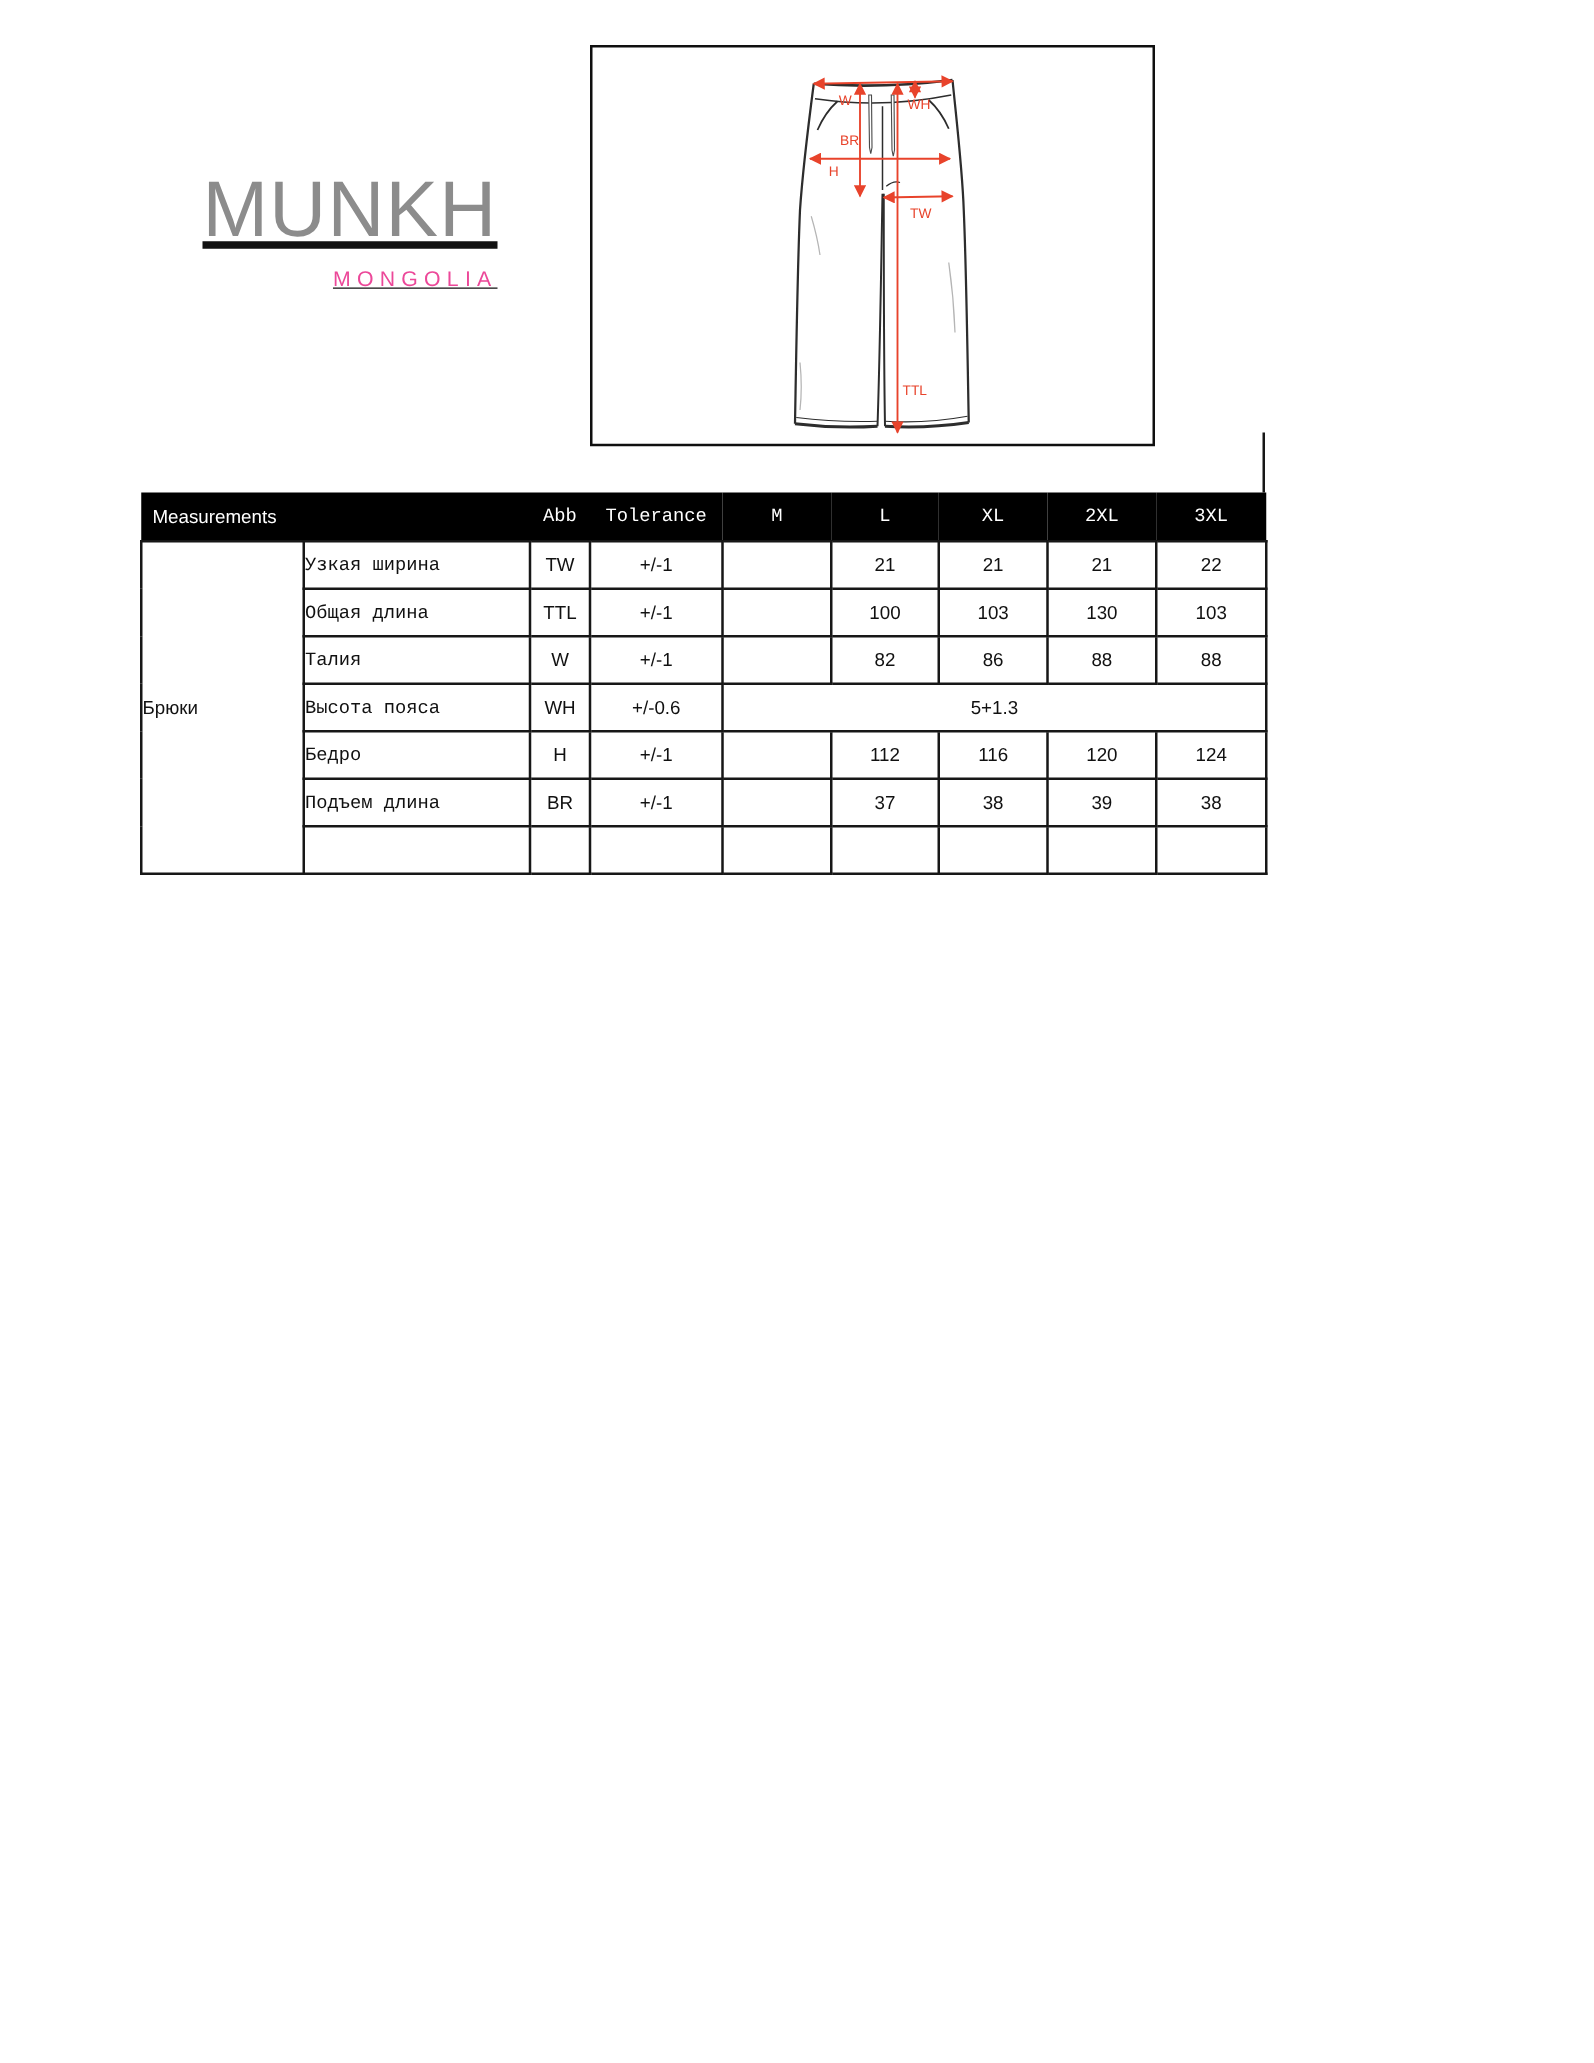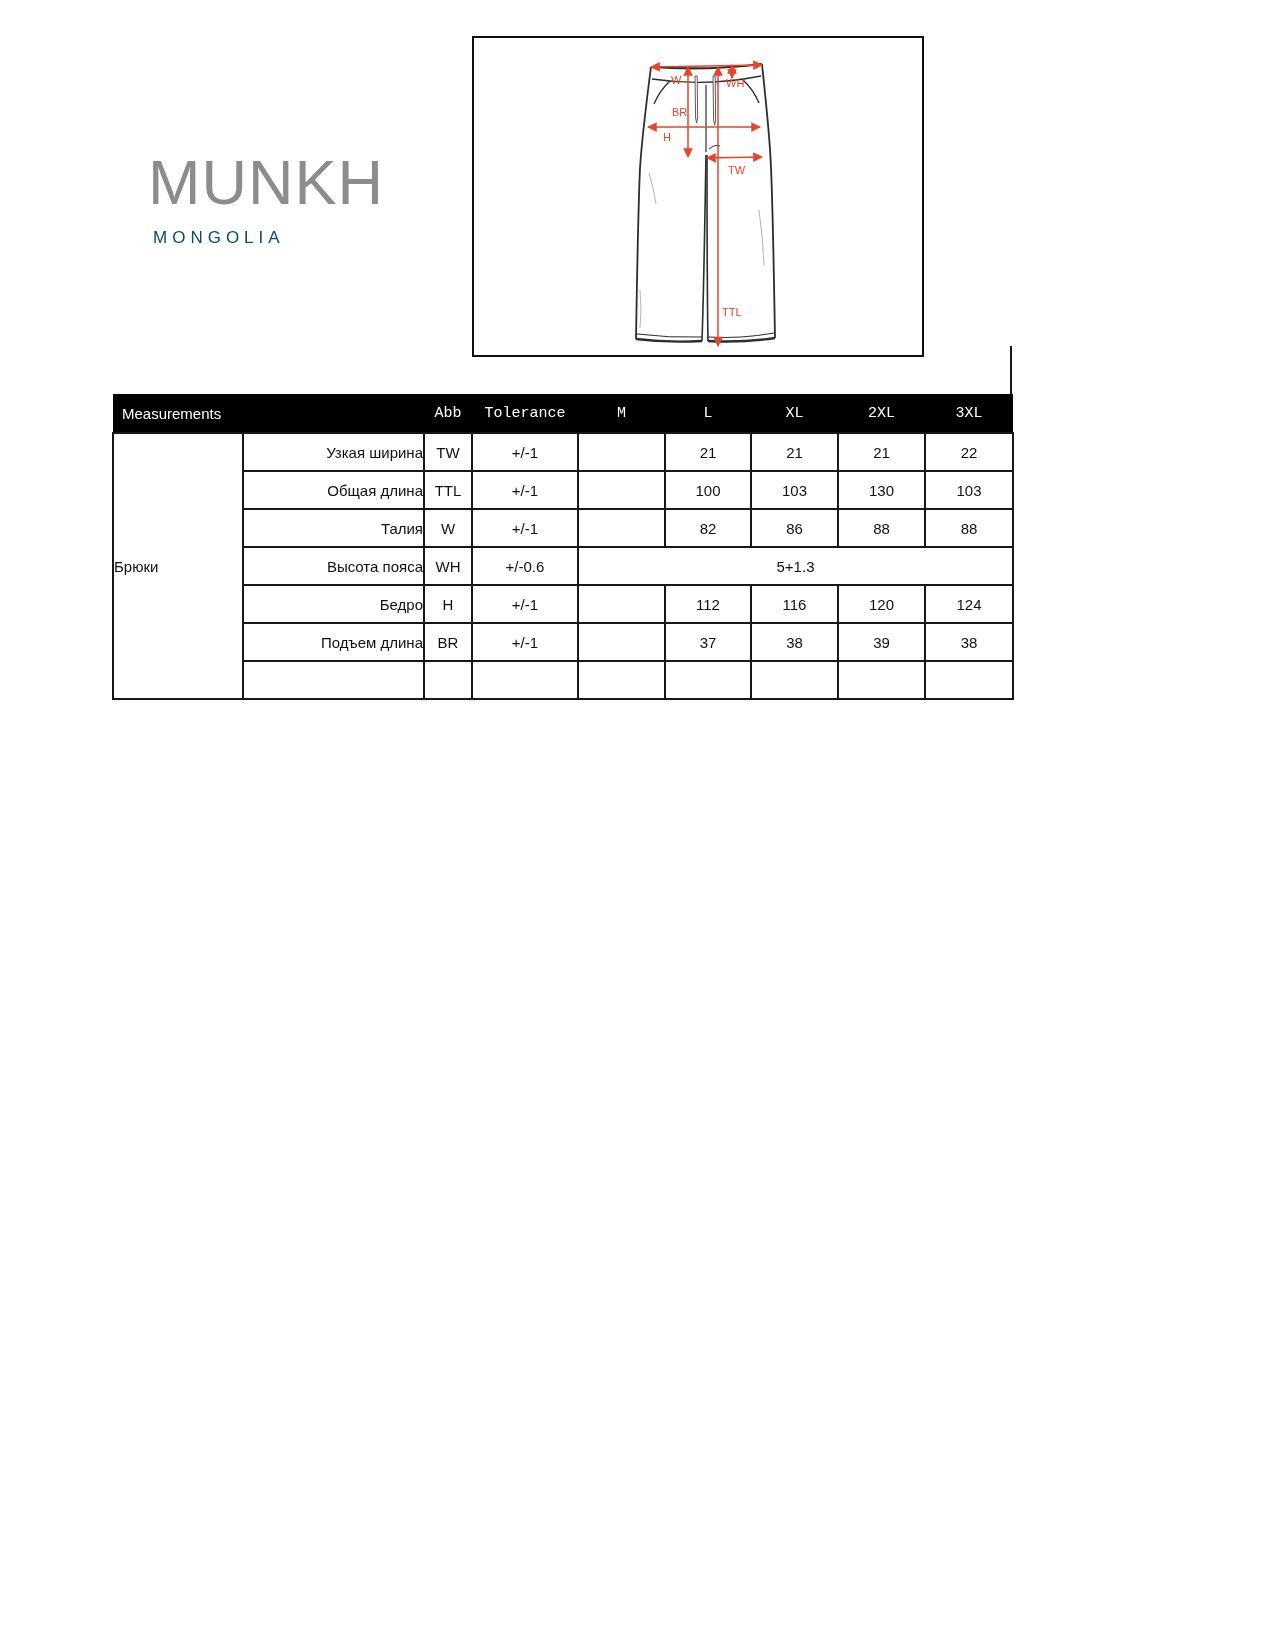--- a/index.html
+++ b/index.html
@@ -1,26 +1,26 @@
 <!DOCTYPE html>
 <html><head>
 <meta charset="utf-8">
 <style>
   html,body{margin:0;padding:0;background:#ffffff;}
   .page{
     position:relative;width:1275px;height:1650px;background:#ffffff;overflow:hidden;
     font-family:"Liberation Sans", sans-serif;color:#111;
   }
   
-  .logo{position:absolute;left:148px;top:150px;width:250px;text-align:left;}
+  .logo{position:absolute;left:148px;top:136px;width:250px;text-align:right;text-decoration:underline;}
   .logo .brand{
     font-size:63px;line-height:64px;font-weight:300;color:#8c8c8c;letter-spacing:1px;
   }
   .logo .region{
-    margin-top:14px;font-size:17px;color:#0c4a6e;letter-spacing:5px;padding-left:5px;
+    margin-top:14px;font-size:17px;color:#ec4899;letter-spacing:5px;padding-left:5px;
   }
   
   .sketchbox{
     position:absolute;left:472px;top:36px;width:452px;height:321px;
     border:2px solid #0f0f0f;box-sizing:border-box;background:#fff;
   }
   .sketchbox svg{position:absolute;left:0;top:0;}
   .mlabel{font-family:"Liberation Sans",sans-serif;font-size:11px;}
   
   .stub{position:absolute;left:1010px;top:346px;width:2px;height:48px;background:#171717;}
@@ -32,21 +32,21 @@
   table.spec th{
     background:#000;color:#fff;font-weight:400;height:38px;border:0;padding:0;
   }
   table.spec th.h-left{text-align:left;padding-left:9px;margin-left:16px;}
   table.spec th.h-c{text-align:center;font-family:Liberation Mono, monospace;}
   table.spec td{
     border:2px solid #171717;height:36px;padding:0;background:#fff;
     overflow:hidden;white-space:nowrap;
   }
   td.c{text-align:center;}
-  td.name{text-align:right;padding-left:5px;}
+  td.name{text-align:left;padding-left:5px;font-family:Liberation Mono, monospace;}
   td.group{
     text-align:left;vertical-align:middle;border-bottom:none;
   }
 </style>
 </head>
 <body>
 
 <div class="page">
 
   <div class="logo">

